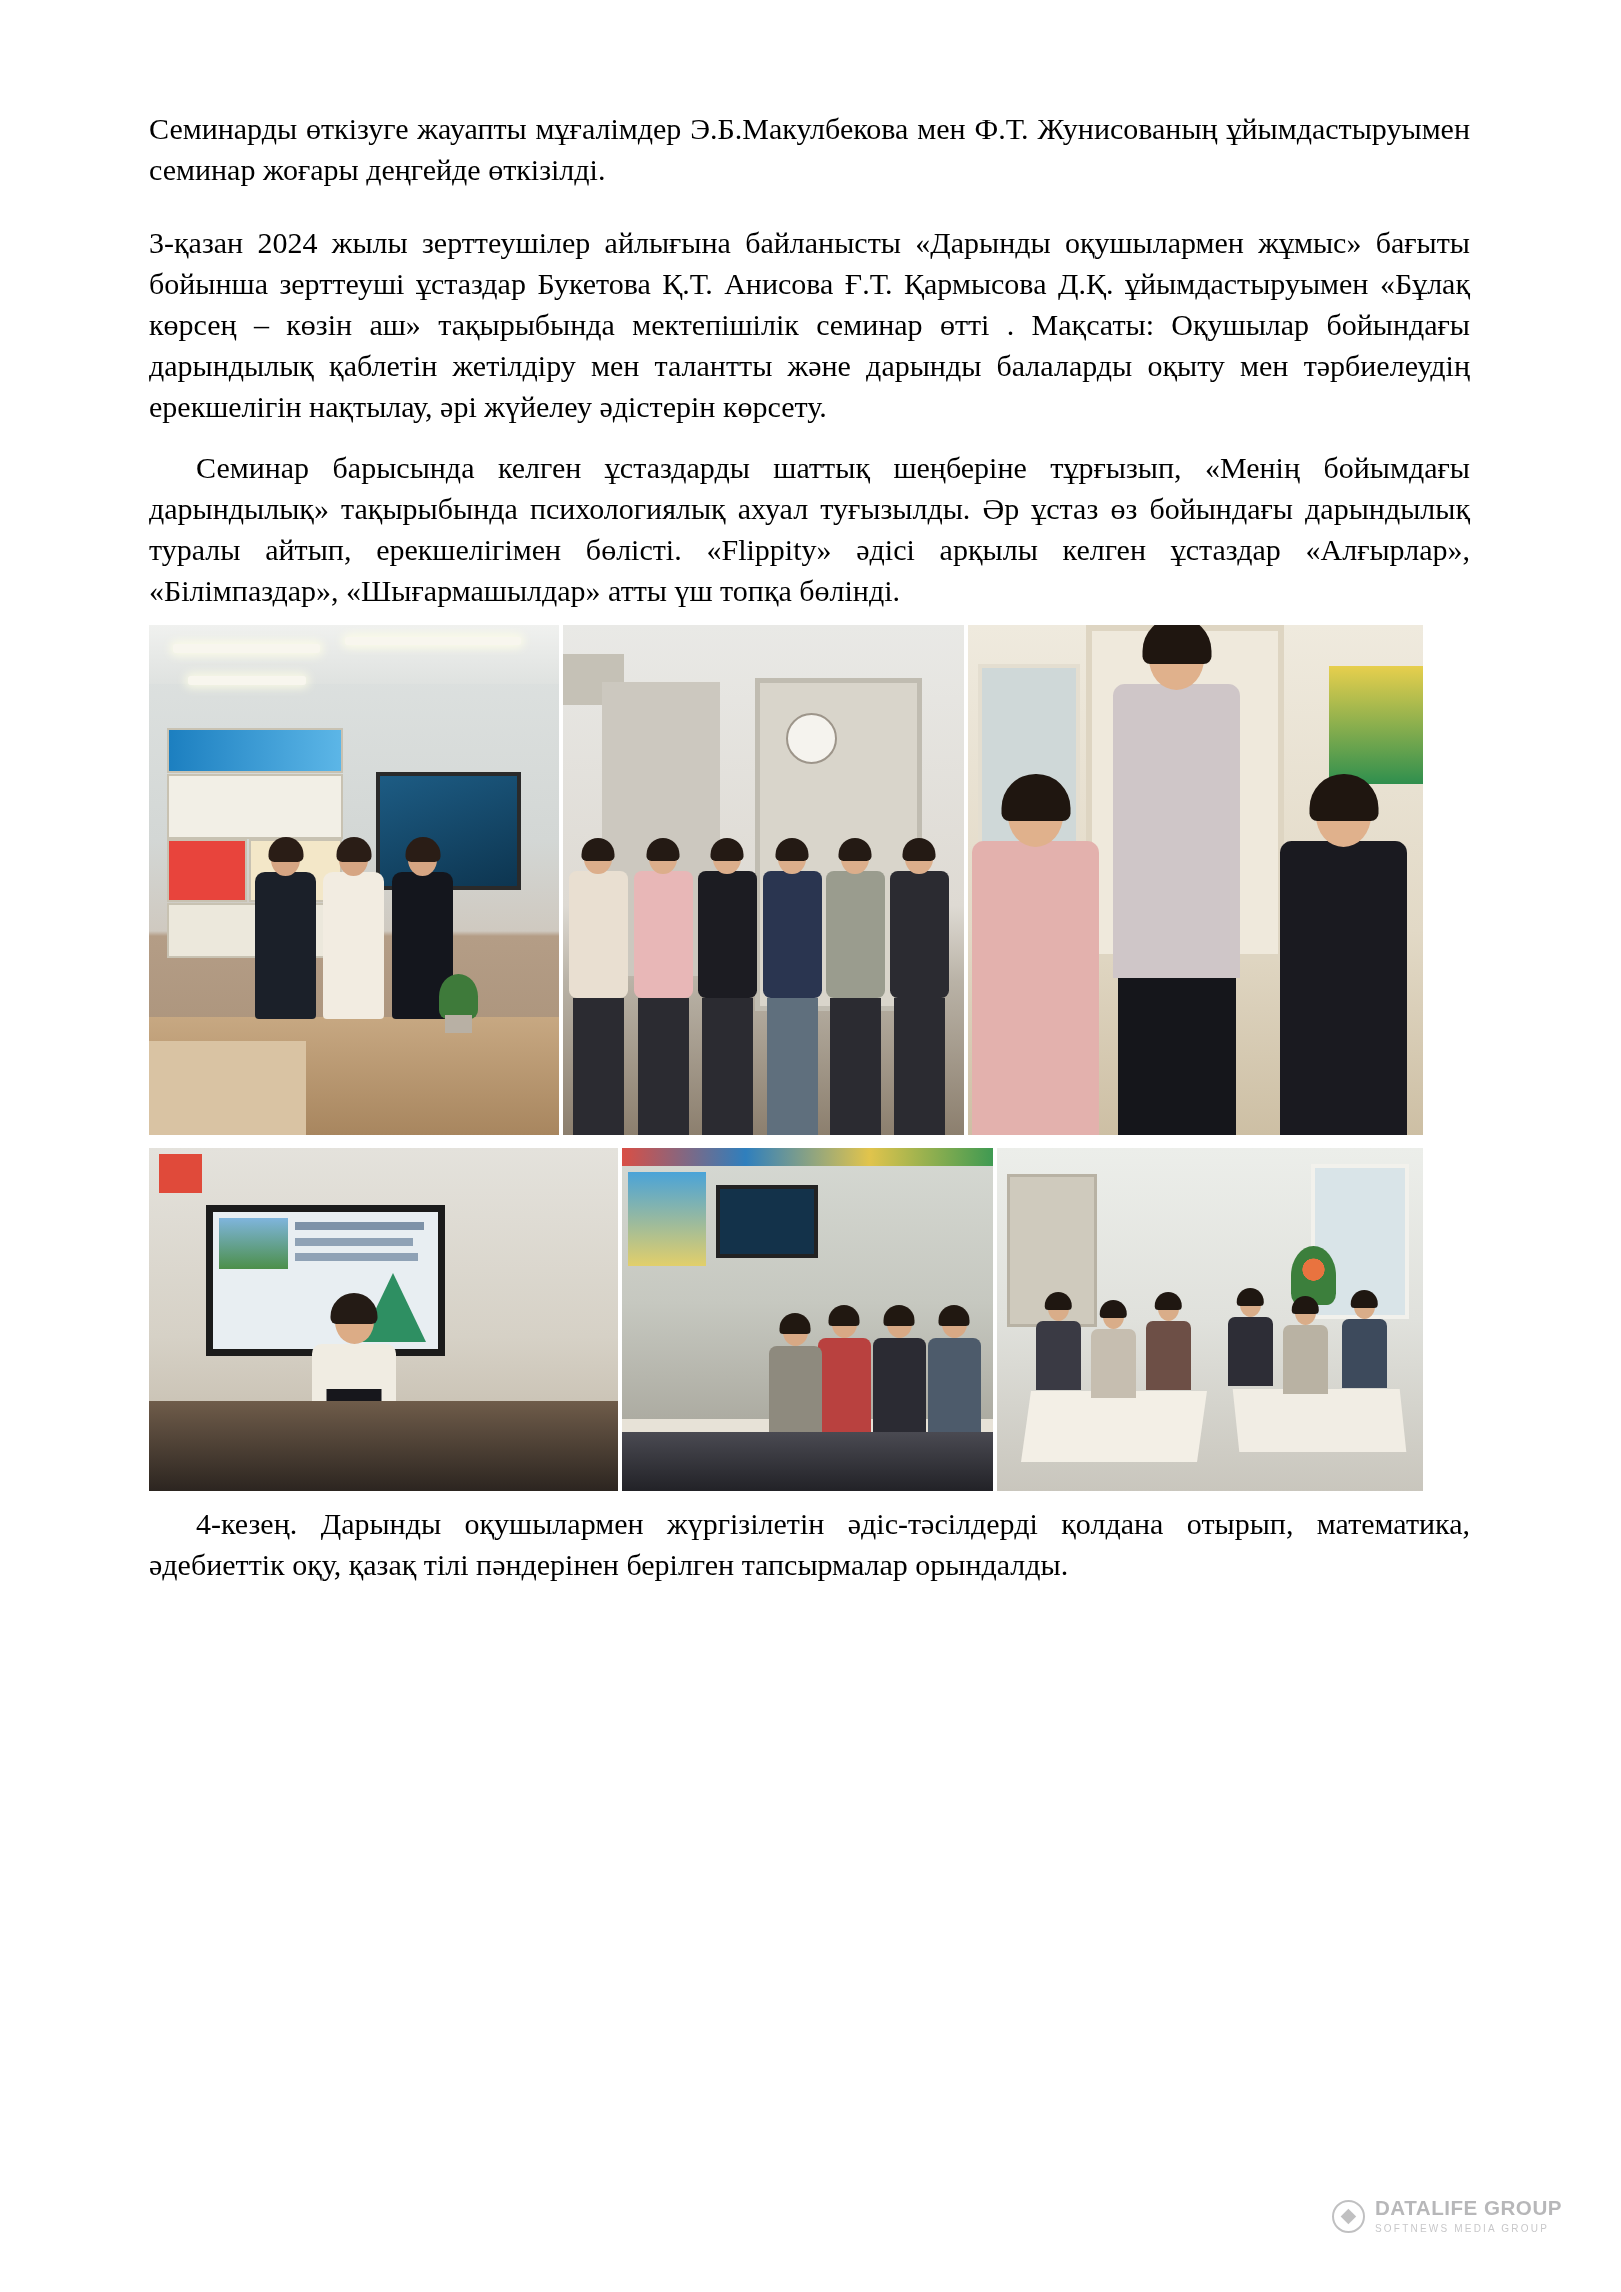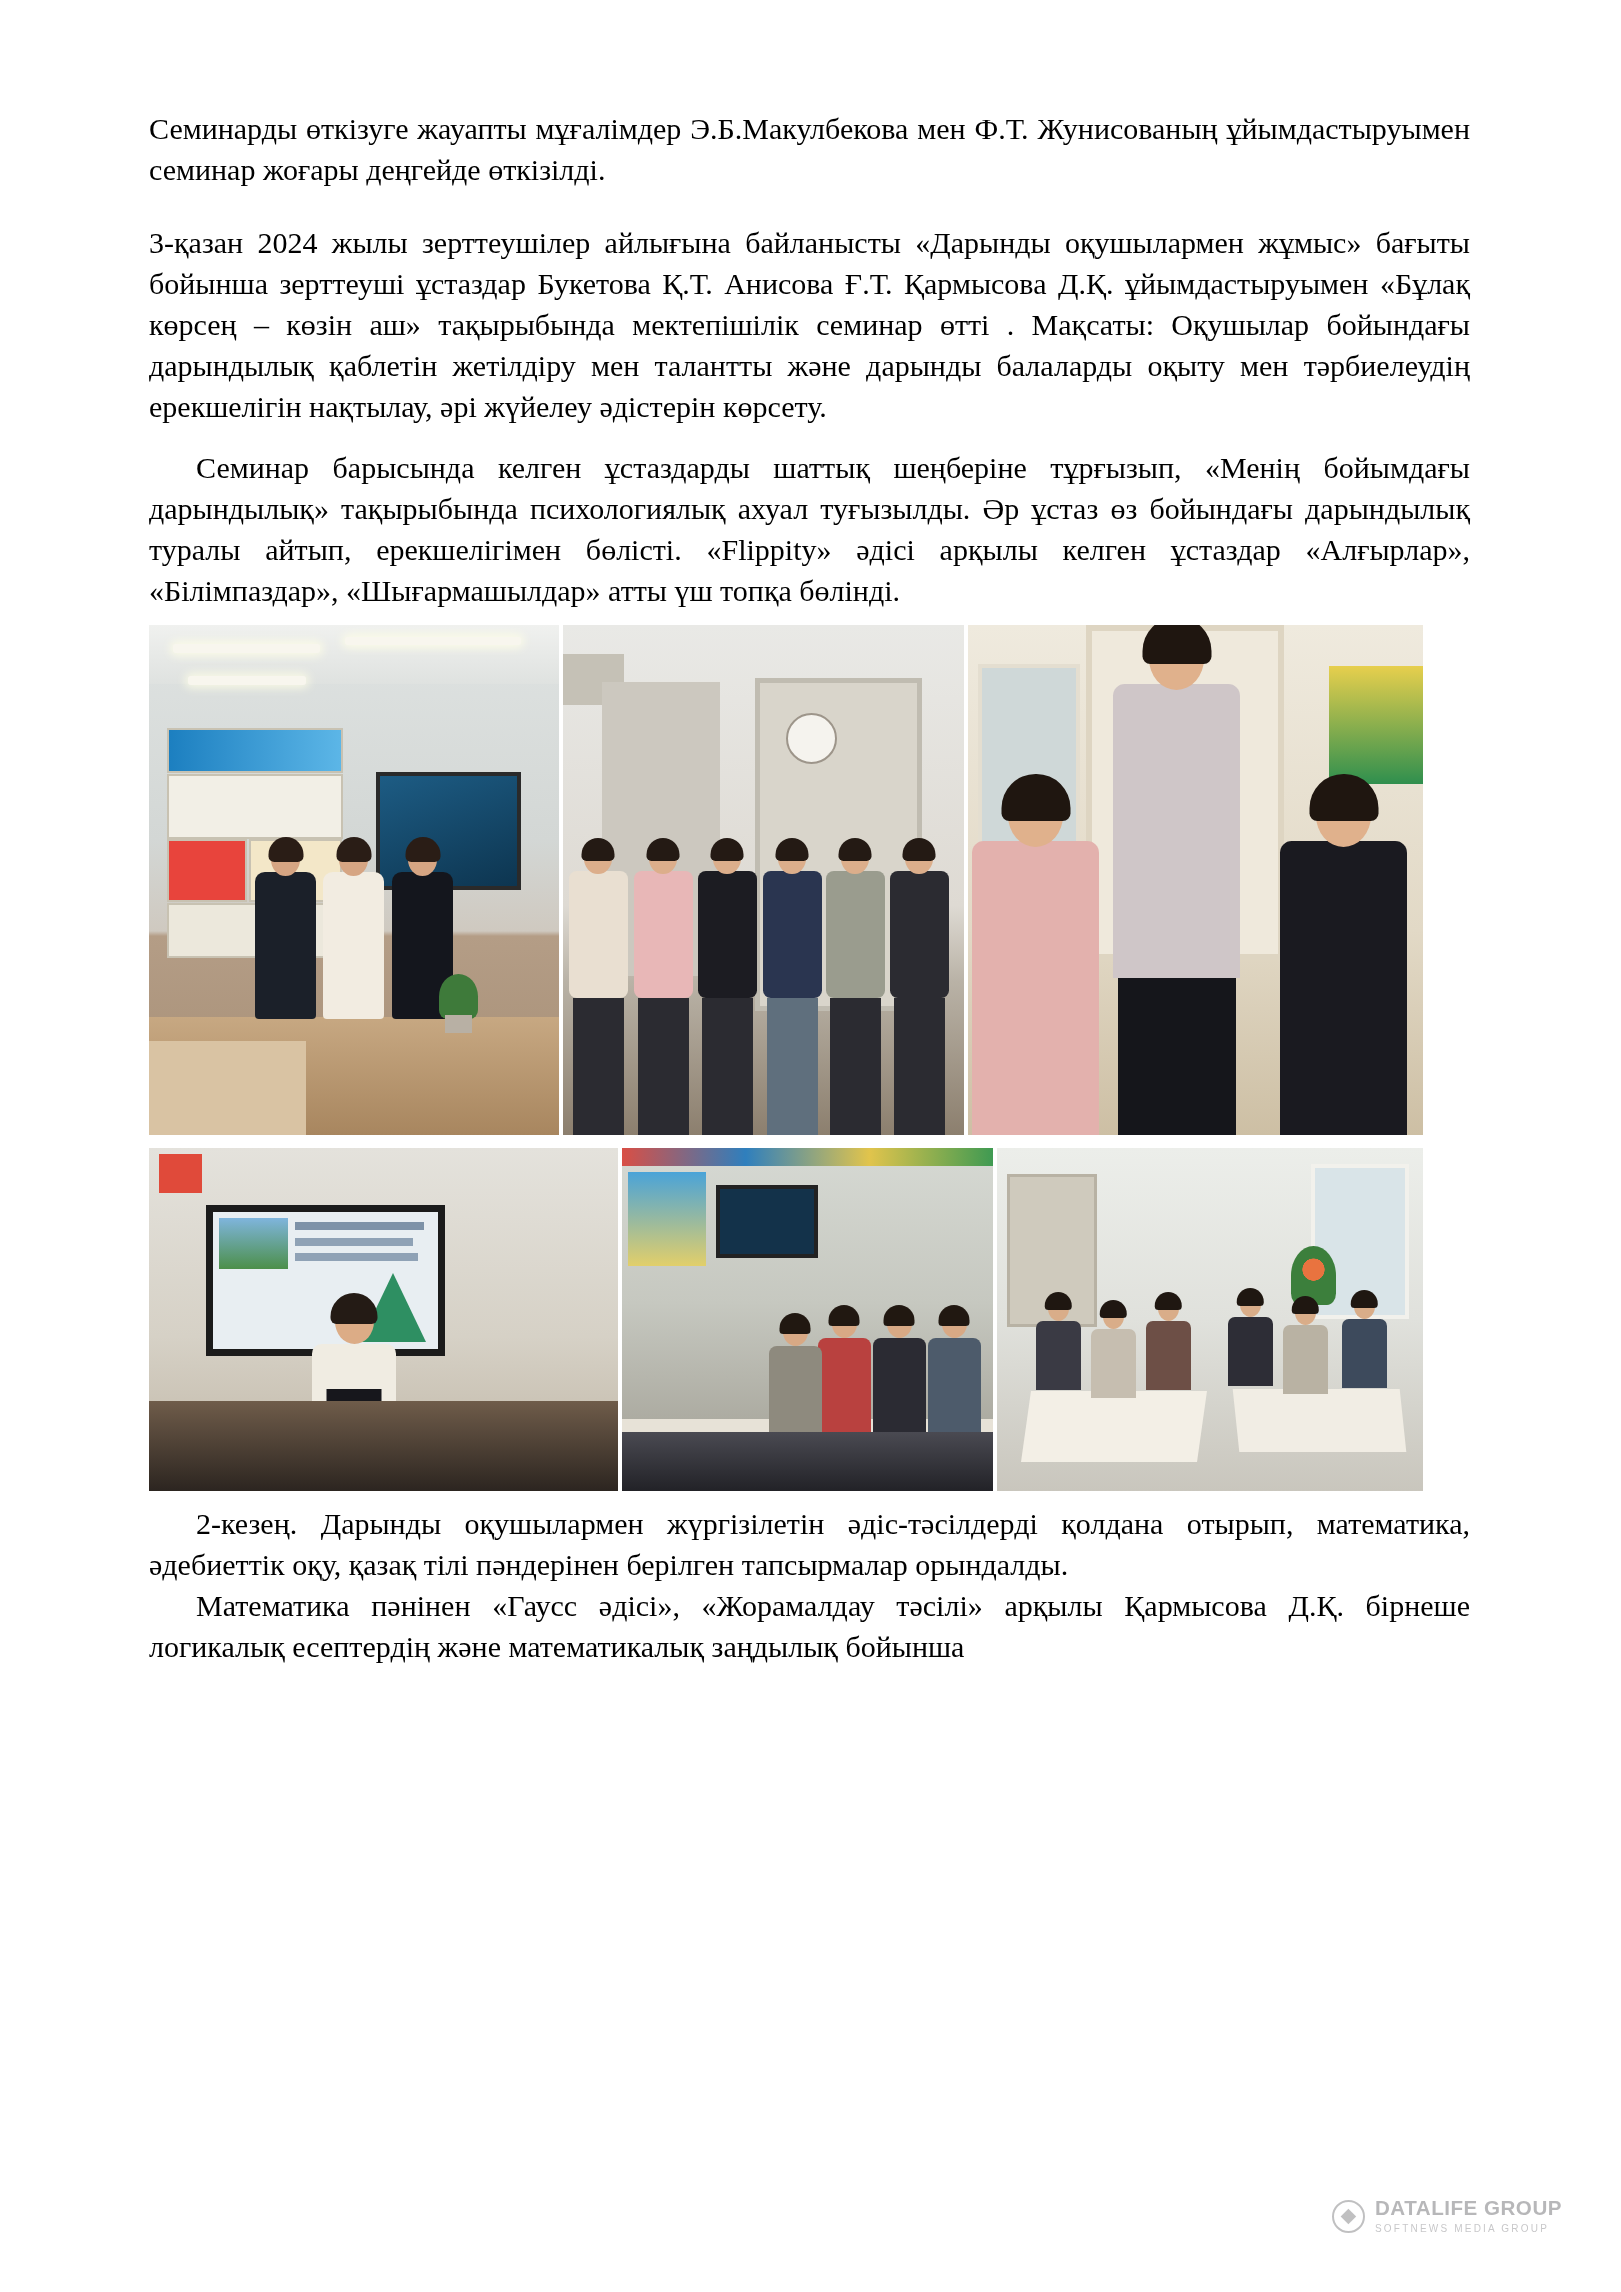--- a/index.html
+++ b/index.html
@@ -460,22 +460,21 @@
                 <div class="head"></div>
                 <div class="hair"></div>
               </div>
               <div class="torso" style="background:#3d4a5c"></div>
             </div>
         </div>
       </div>
 
     </div>
 
-    <p class="para indent tight">2-кезең. Дарынды оқушылармен жүргізілетін әдіс-тәсілдерді қолдана отырып, математика, әдебиеттік оқу, қазақ тілі пәндерінен берілген тапсырмалар орындалды.</p>
-    <p class="para indent">Математика пәнінен «Гаусс әдісі», «Жорамалдау тәсілі» арқылы  Қармысова Д.Қ. бірнеше логикалық есептердің және математикалық заңдылық бойынша</p>
+    <p class="para indent tight">4-кезең. Дарынды оқушылармен жүргізілетін әдіс-тәсілдерді қолдана отырып, математика, әдебиеттік оқу, қазақ тілі пәндерінен берілген тапсырмалар орындалды.</p>
 
   </div>
 
   <div class="watermark">
     <span class="wm-logo">
         <i></i>
       </span>
     <span class="wm-text">
       <span class="wm-title">DATALIFE GROUP</span><br>
       <span class="wm-sub">SOFTNEWS MEDIA GROUP</span>

